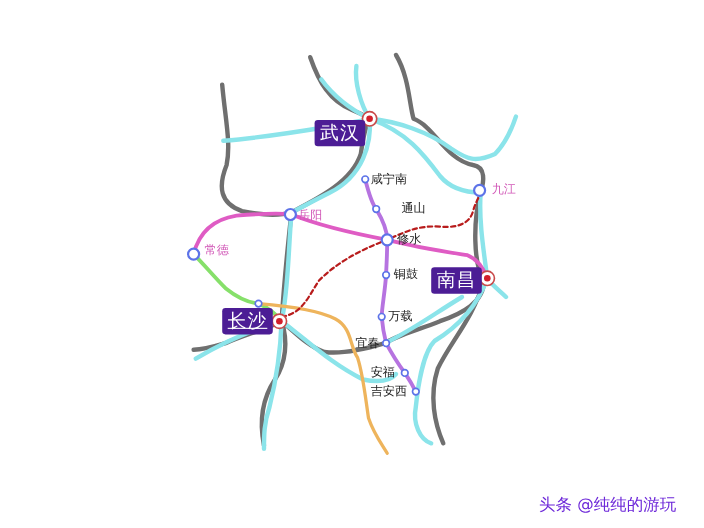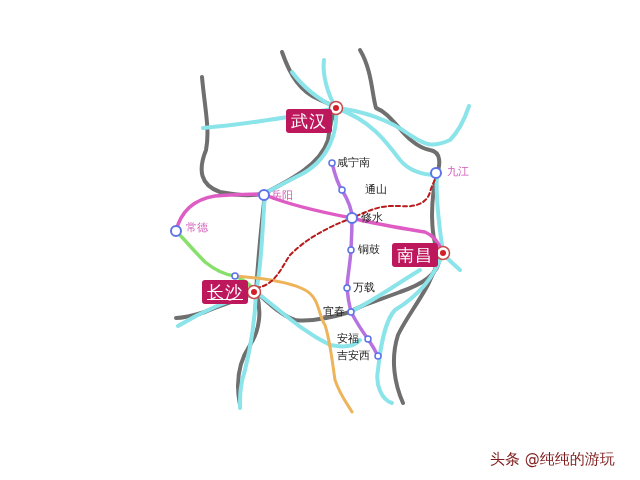--- a/index.html
+++ b/index.html
@@ -1,21 +1,21 @@
 <!DOCTYPE html>
 <html><head>
 <meta charset="utf-8">
 <style>
   html, body { margin:0; padding:0; background:#ffffff; }
   body { width:640px; height:480px; position:relative; overflow:hidden; font-family:"DejaVu Sans", sans-serif; }
   svg.map { position:absolute; left:0; top:0; width:640px; height:480px; }
-  .hub-label { position:absolute; background:#be185d; color:#fff; font-size:17px; line-height:22px; padding:1px 5px; border-radius:3px; letter-spacing:1px; }
+  .hub-label { position:absolute; background:#4c1d95; color:#fff; font-size:17px; line-height:22px; padding:1px 5px; border-radius:3px; letter-spacing:1px; }
   .st-label { position:absolute; font-size:11px; color:#222; white-space:nowrap; }
   .st-label.pink { color:#d25ab8; }
-  .watermark { position:absolute; left:490px; top:450px; font-size:15px; color:#7f1d1d; white-space:nowrap; }
+  .watermark { position:absolute; left:490px; top:450px; font-size:15px; color:#6d28d9; white-space:nowrap; }
 </style>
 </head>
 <body>
 
 <svg class="map" viewBox="0 0 640 480" xmlns="http://www.w3.org/2000/svg">
   <g fill="none" stroke-linecap="round" stroke-linejoin="round">
 
     <g stroke="#6f6f6f" stroke-width="4">
       <path d="M202,77 C205,110 210,130 206,150 C198,170 200,185 220,192 C240,196 255,196 265,193 C290,180 320,165 328,140 C330,125 332,115 336,108"></path>
       <path d="M282,52 C290,75 300,92 320,100 C328,103 333,106 336,108"></path>

